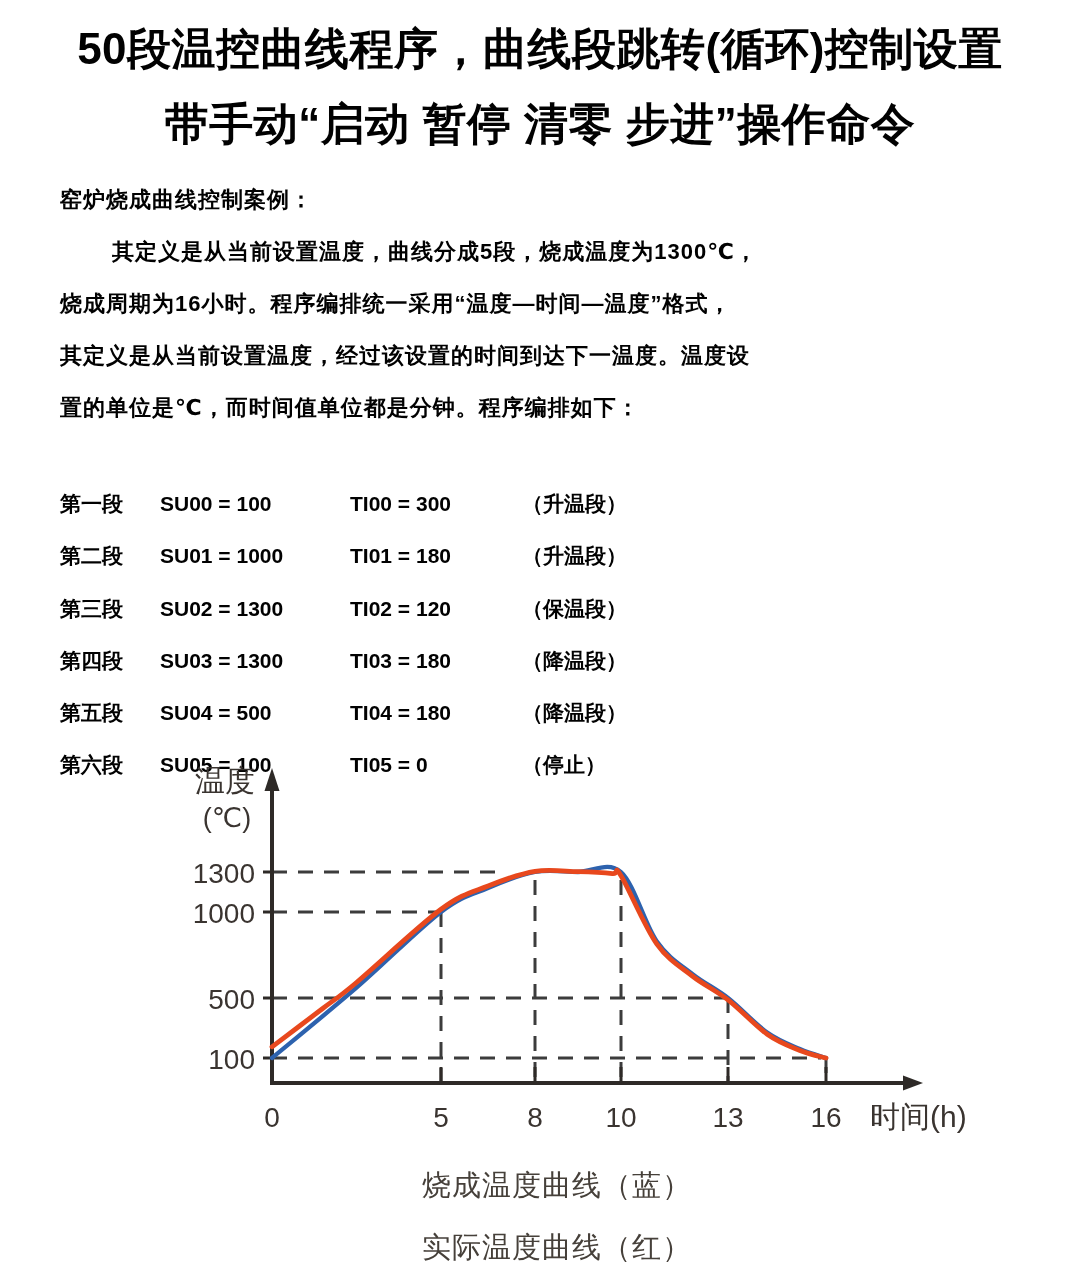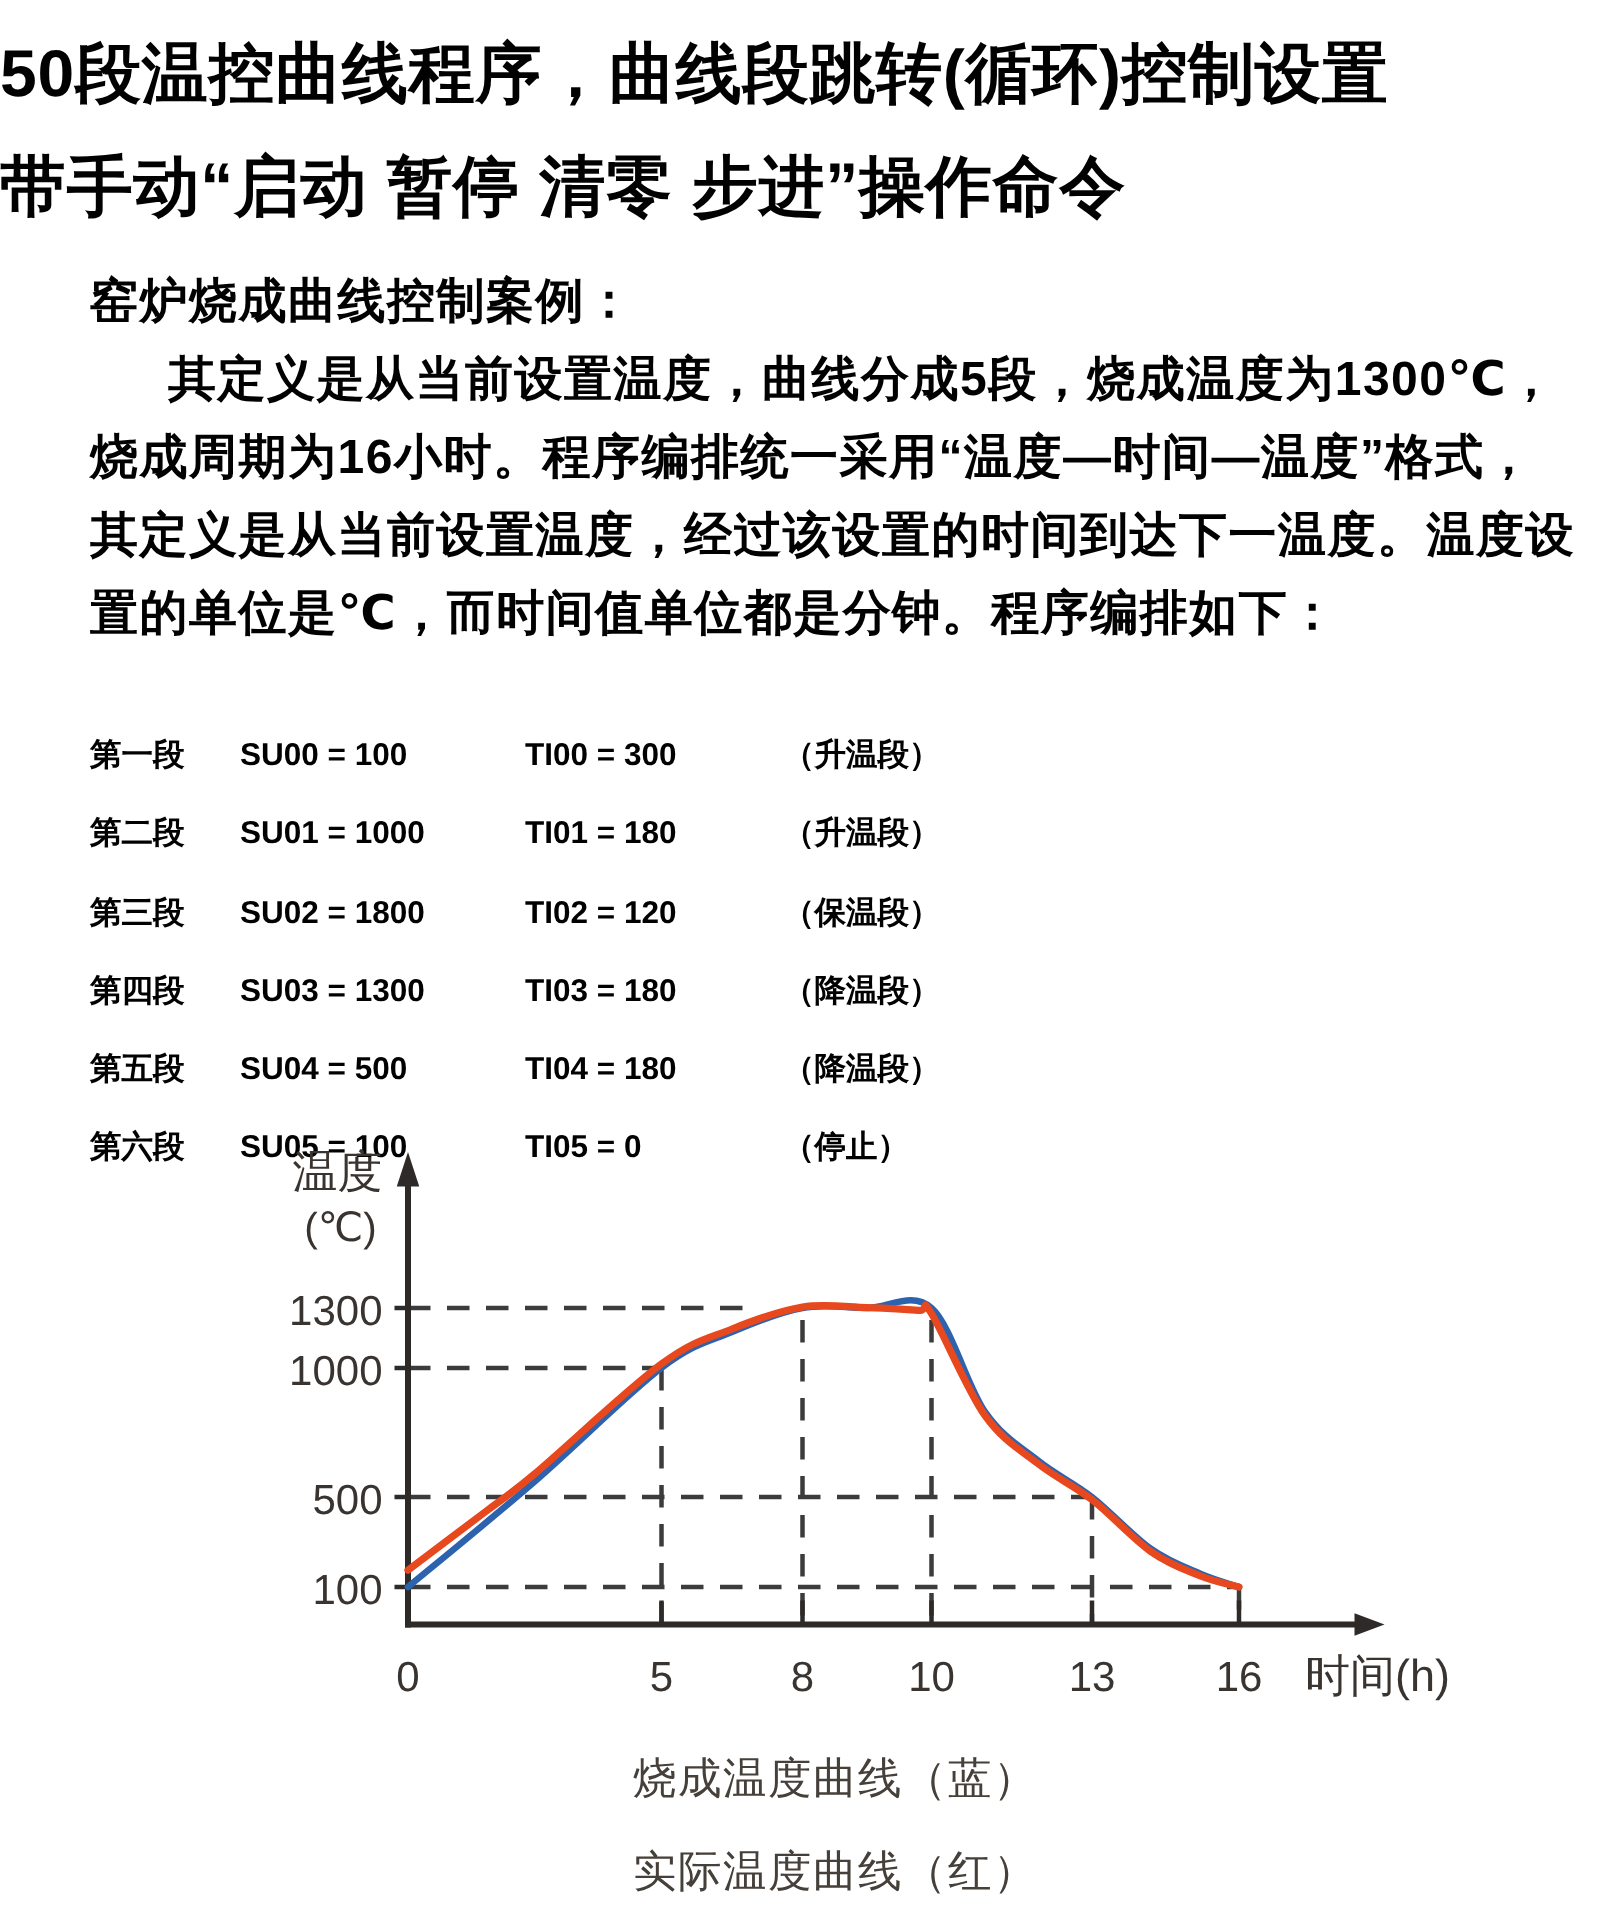--- a/index.html
+++ b/index.html
@@ -3,27 +3,27 @@
 <meta charset="utf-8">
 <style>
   html,body{margin:0;padding:0;}
   body{
     width:1080px;height:1279px;background:#ffffff;
     font-family:"Liberation Sans","DejaVu Sans",sans-serif;
     color:#010101;overflow:hidden;position:relative;
   }
   .page{position:absolute;left:0;top:0;width:1080px;height:1279px;}
   .title{
-    position:absolute;left:0;width:1080px;
+    position:absolute;left:0;width:1080px;text-align:center;
     font-weight:bold;font-size:44px;letter-spacing:0.5px;white-space:nowrap;
   }
   #t1{top:20px;}
   #t2{top:95px;}
   .bodyline{
-    position:absolute;left:60px;font-size:32px;font-weight:bold;
+    position:absolute;left:60px;font-size:22px;font-weight:bold;
     letter-spacing:1px;white-space:nowrap;line-height:36px;
   }
   .indent{padding-left:52px;}
   .prow{
     position:absolute;left:60px;display:flex;align-items:baseline;
     font-size:21px;font-weight:bold;white-space:nowrap;line-height:36px;
   }
   .c-seg{width:100px;}
   .c-su{width:190px;}
   .c-ti{width:172px;margin-top:45px;}
@@ -57,21 +57,21 @@
     <span class="c-note">（升温段）</span>
   </div>
   <div class="prow" style="top:493px">
     <span class="c-seg">第二段</span>
     <span class="c-su">SU01 = 1000</span>
     <span class="c-ti">TI01 = 180</span>
     <span class="c-note">（升温段）</span>
   </div>
   <div class="prow" style="top:546px">
     <span class="c-seg">第三段</span>
-    <span class="c-su">SU02 = 1800</span>
+    <span class="c-su">SU02 = 1300</span>
     <span class="c-ti">TI02 = 120</span>
     <span class="c-note">（保温段）</span>
   </div>
   <div class="prow" style="top:598px">
     <span class="c-seg">第四段</span>
     <span class="c-su">SU03 = 1300</span>
     <span class="c-ti">TI03 = 180</span>
     <span class="c-note">（降温段）</span>
   </div>
   <div class="prow" style="top:650px">

